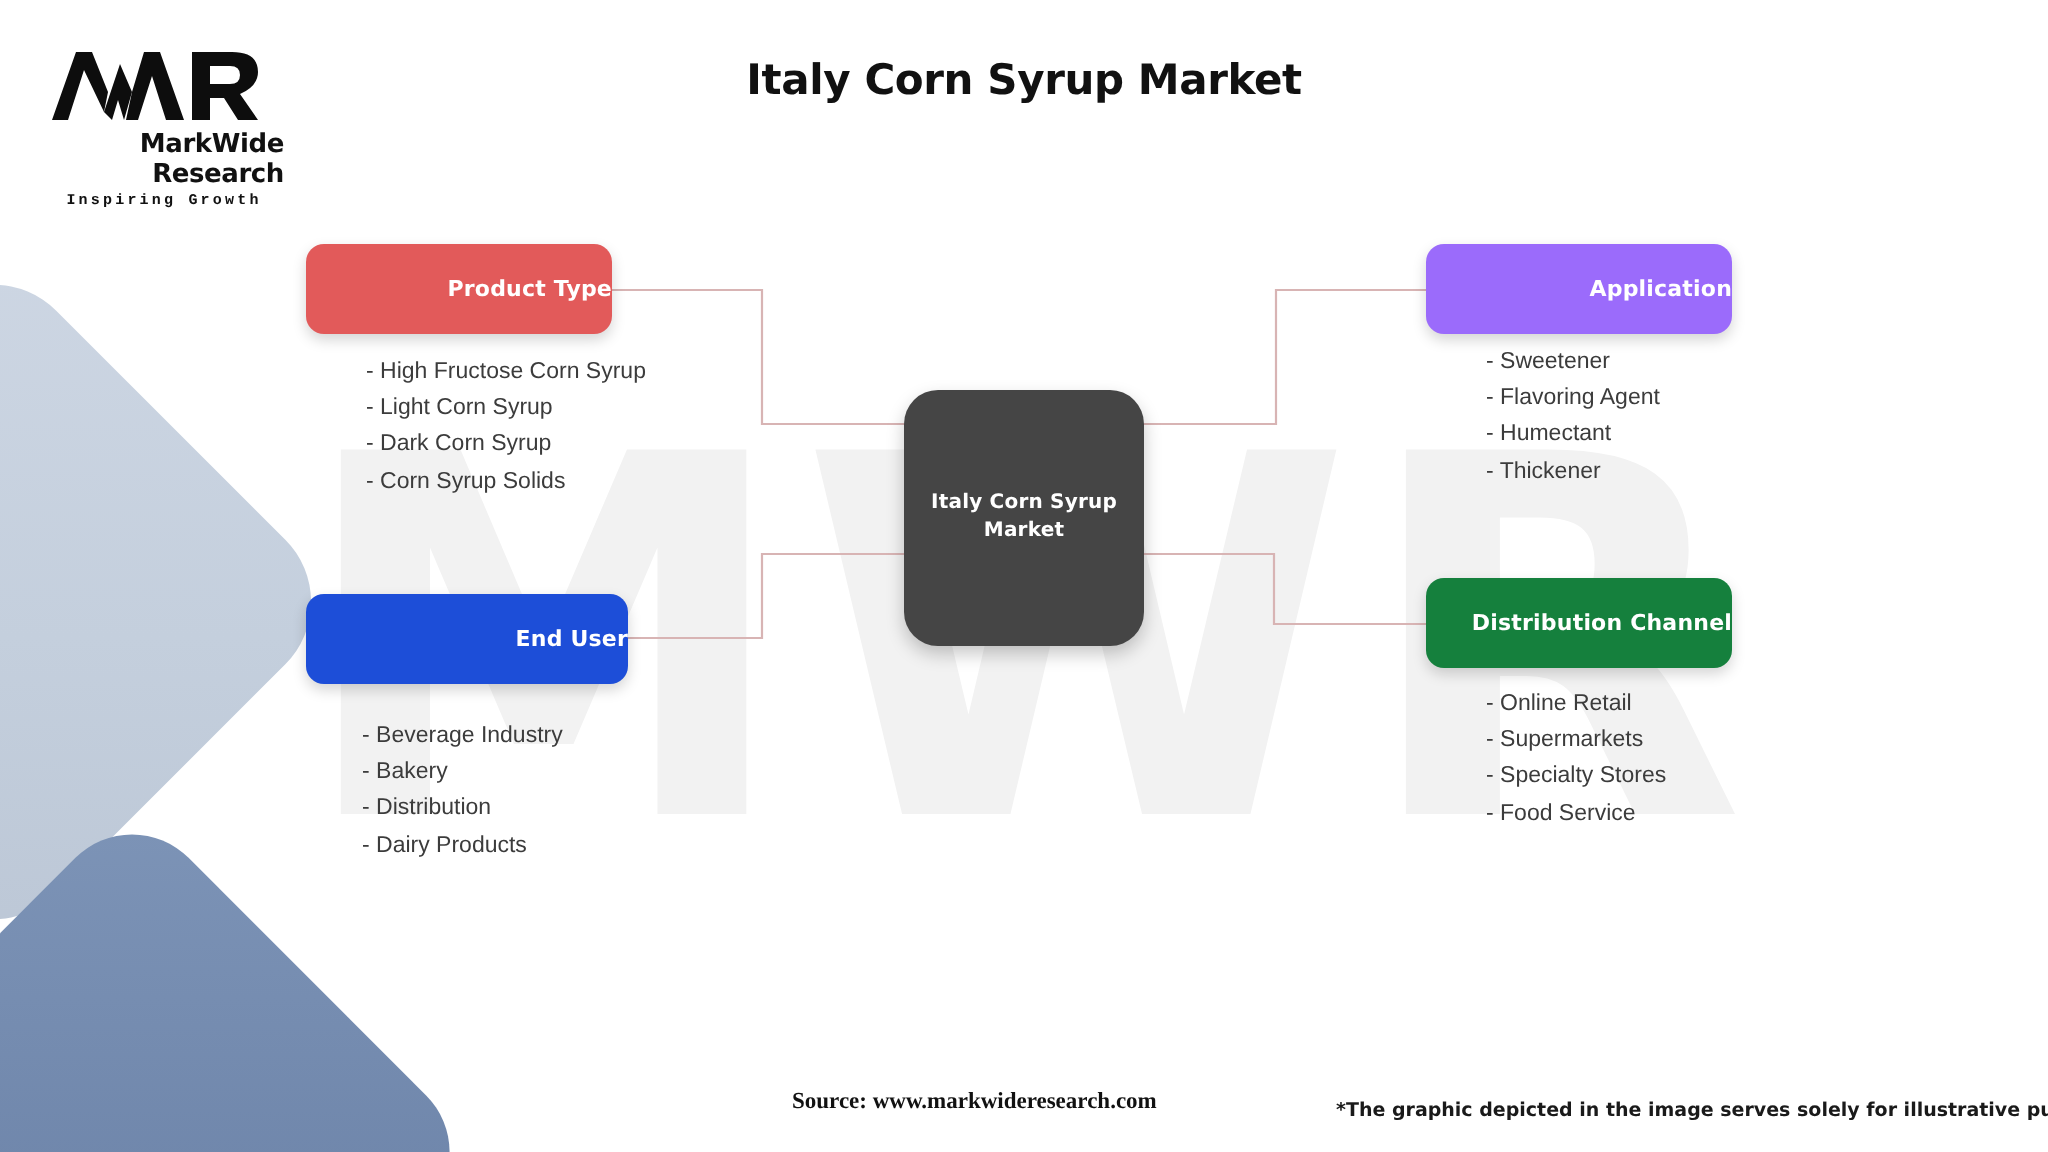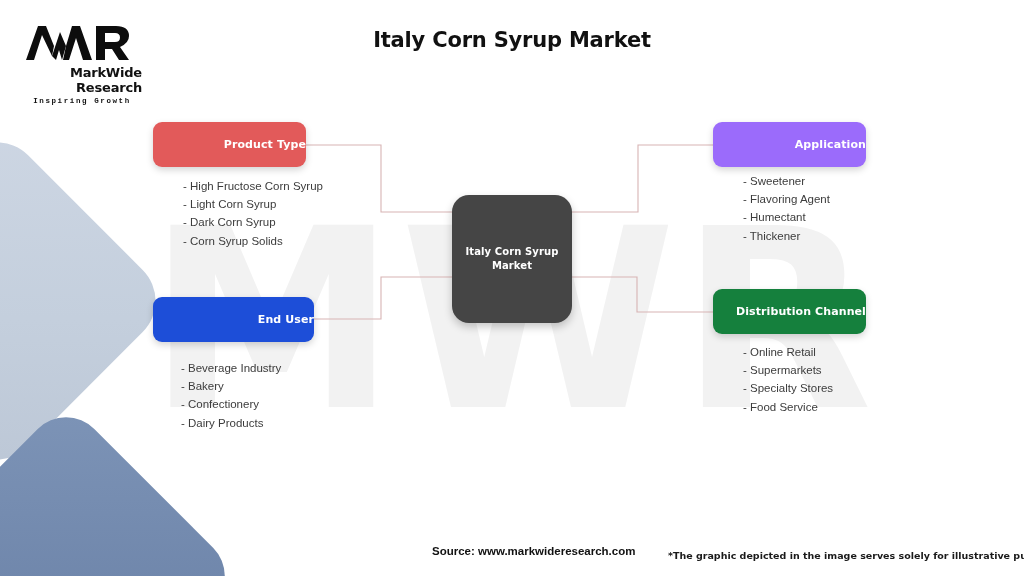--- a/index.html
+++ b/index.html
@@ -175,27 +175,26 @@
   .items-product { left: 183px; top: 177px; }
   .items-app     { left: 743px; top: 172px; }
   .items-enduser { left: 181px; top: 359px; }
   .items-dist    { left: 743px; top: 343px; }
 
   
   .footer-source {
     position: absolute;
     left: 396px;
     top: 545px;
-    font-family: Liberation Sans, sans-serif;
+    font-family: Liberation Serif, serif;
     font-size: 11.5px;
     font-weight: 700;
     color: #111111;
     z-index: 5;
     white-space: nowrap;
-    margin-left: 36px;
   }
   .footer-note {
     position: absolute;
     left: 668px;
     top: 550px;
     font-family: "DejaVu Sans", sans-serif;
     font-size: 9.5px;
     font-weight: 700;
     color: #1a1a1a;
     z-index: 5;
@@ -264,21 +263,21 @@
     <div>- Humectant</div>
     <div>- Thickener</div>
   </div>
 
   <div class="node node-enduser">
     <span class="node-label">End User</span>
   </div>
   <div class="items items-enduser">
     <div>- Beverage Industry</div>
     <div>- Bakery</div>
-    <div>- Confectionery</div>
+    <div>- Distribution</div>
     <div>- Dairy Products</div>
   </div>
 
   <div class="node node-dist">
     <span class="node-label">Distribution Channel</span>
   </div>
   <div class="items items-dist">
     <div>- Online Retail</div>
     <div>- Supermarkets</div>
     <div>- Specialty Stores</div>

